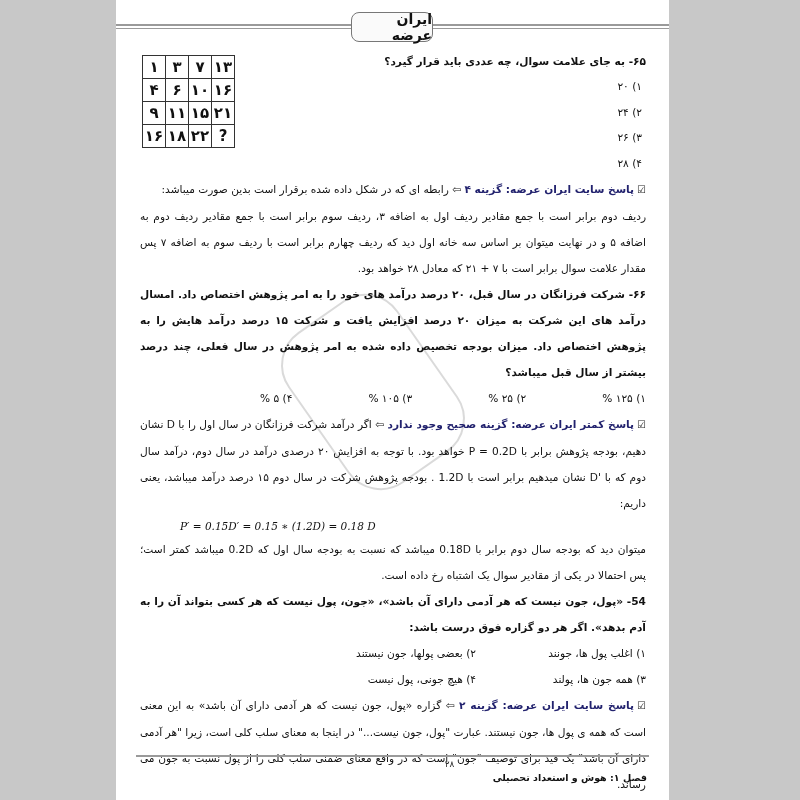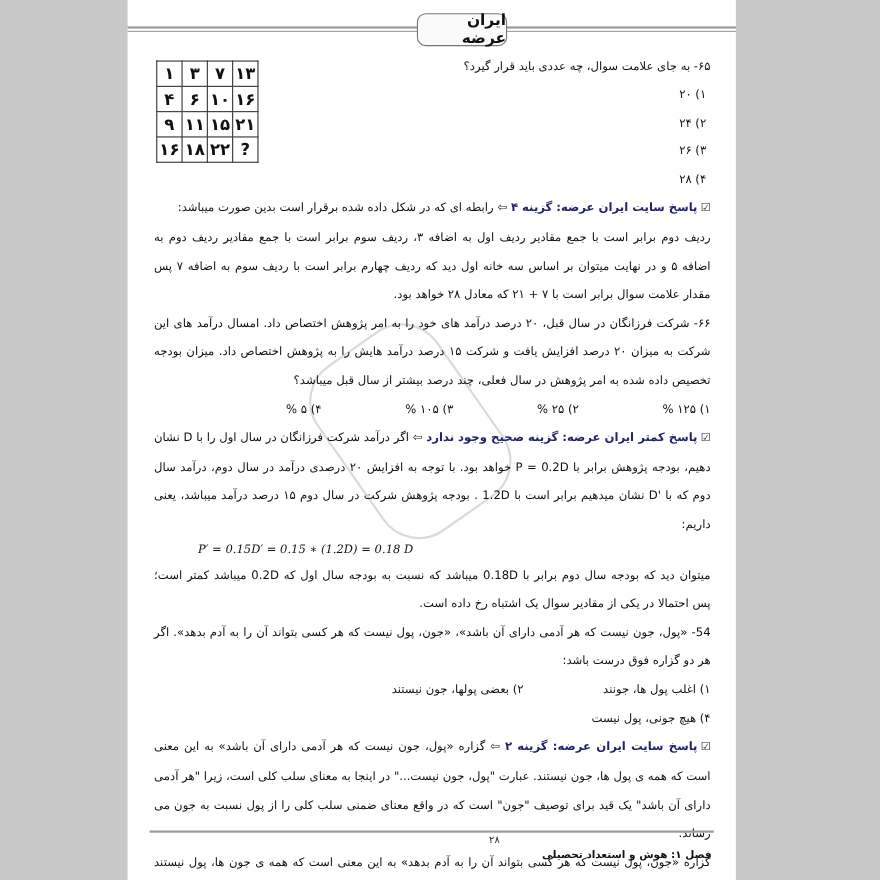--- a/index.html
+++ b/index.html
@@ -10,27 +10,27 @@
   .page {
     position:absolute; left:116px; top:0; width:553px; height:800px; background:#ffffff;
   }
   .header-line {
     position:absolute; left:0; width:553px; height:2px; background:#9a9a9a;
   }
   .logo {
     position:absolute; left:235px; top:12px; width:80px; height:28px;
     border:1px solid #777; border-radius:8px; background:#fafafa;
     display:flex; align-items:center; justify-content:center;
-    font-weight:bold; font-size:14px; color:#111; direction:rtl;margin-left:28px;
+    font-weight:bold; font-size:14px; color:#111; direction:rtl;
   }
   .content {
     position:absolute; left:24px; top:48px; width:506px; direction:rtl; text-align:right;
     font-size:10.6px; color:#111; line-height:26px;
   }
-  .q { font-weight:normal; }
+  .q { font-weight:bold; }
   .opt { line-height:25.5px; padding-right:4px; }
   .ans-head { color:#22226e; font-weight:bold; }
   .check { font-size:10px; color:#222; margin-left:3px; }
   .para { text-align:justify; text-align-last:right; }
   .opts-row { display:flex; flex-direction:row; direction:rtl; justify-content:space-between; padding-left:120px; }
   .opts-grid { display:grid; grid-template-columns:170px 170px; direction:rtl; }
   .formula { text-align:left; font-family:"DejaVu Serif", serif; font-style:italic; font-size:10.5px; line-height:20px; padding-left:40px; }
   .grid-table {
     position:absolute; left:26px; top:55px; border-collapse:collapse;
   }
@@ -115,20 +115,21 @@
       <span>⇦</span>
       <span>اگر درآمد شرکت فرزانگان در سال اول را با D نشان دهیم، بودجه پژوهش برابر با P = 0.2D خواهد بود. با توجه به افزایش ۲۰ درصدی درآمد در سال دوم، درآمد سال دوم که با 'D نشان میدهیم برابر است با 1.2D . بودجه پژوهش شرکت در سال دوم ۱۵ درصد درآمد میباشد، یعنی داریم:</span>
     </div>
     <div class="formula" dir="ltr">P′ = 0.15D′ = 0.15 ∗ (1.2D) = 0.18 D</div>
     <div class="para">میتوان دید که بودجه سال دوم برابر با 0.18D میباشد که نسبت به بودجه سال اول که 0.2D میباشد کمتر است؛ پس احتمالا در یکی از مقادیر سوال یک اشتباه رخ داده است.</div>
 
     <div class="q para">54- «پول، جون نیست که هر آدمی دارای آن باشد»، «جون، پول نیست که هر کسی بتواند آن را به آدم بدهد». اگر هر دو گزاره فوق درست باشد:</div>
     <div class="opts-grid">
       <span>۱) اغلب پول ها، جونند</span>
       <span>۲) بعضی پولها، جون نیستند</span>
+      <span>۳) همه جون ها، پولند</span>
       <span>۴) هیچ جونی، پول نیست</span>
     </div>
     <div class="para">
       <span class="check">☑</span><span class="ans-head">پاسخ سایت ایران عرضه: گزینه ۲</span>
       <span>⇦</span>
       <span>گزاره «پول، جون نیست که هر آدمی دارای آن باشد» به این معنی است که همه ی پول ها، جون نیستند. عبارت "پول، جون نیست..." در اینجا به معنای سلب کلی است، زیرا "هر آدمی دارای آن باشد" یک قید برای توصیف "جون" است که در واقع معنای ضمنی سلب کلی را از پول نسبت به جون می رساند.</span>
     </div>
     <div class="para">گزاره «جون، پول نیست که هر کسی بتواند آن را به آدم بدهد» به این معنی است که همه ی جون ها، پول نیستند یعنی هیچ عضوی از مجموعه جون، الزاماً عضو مجموعه پول نیست.</div>
   </div>
 

